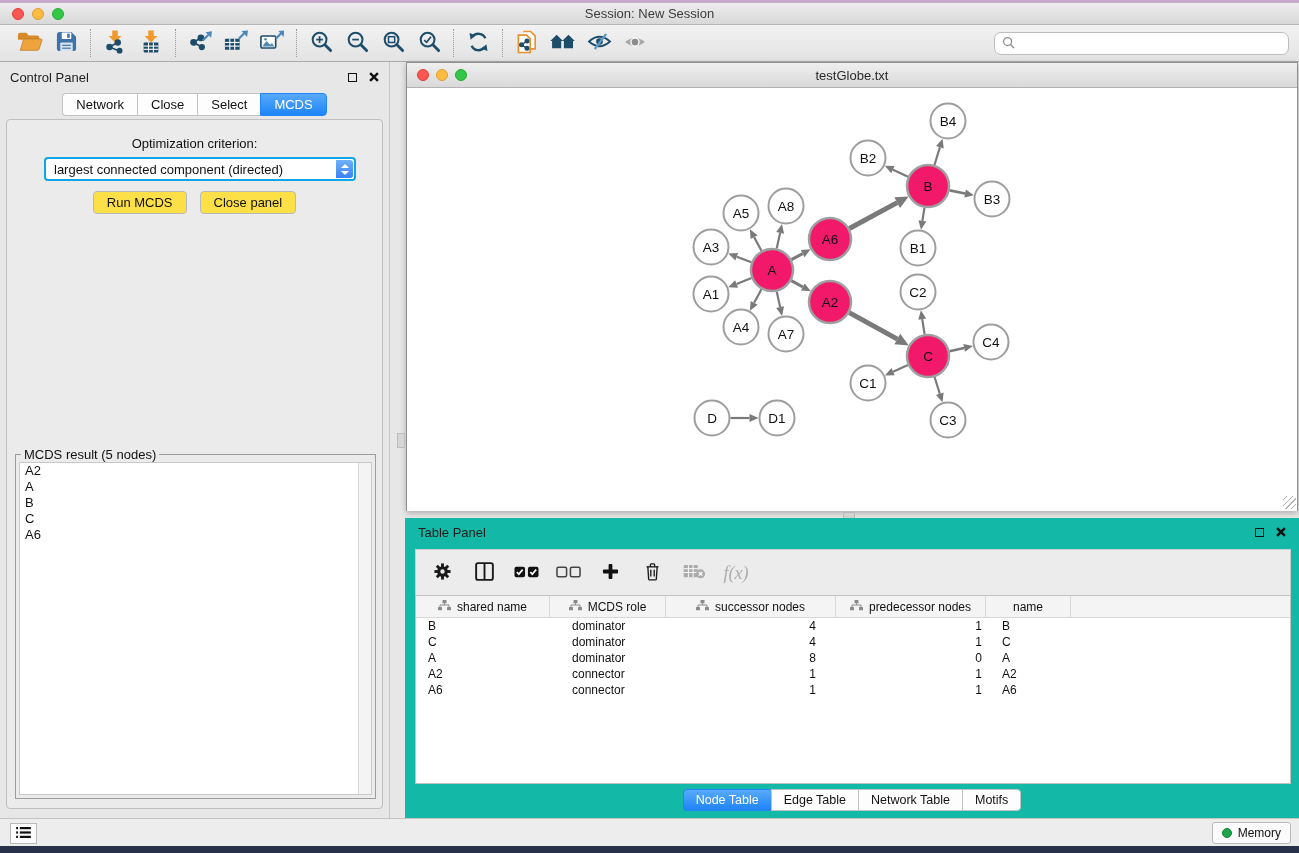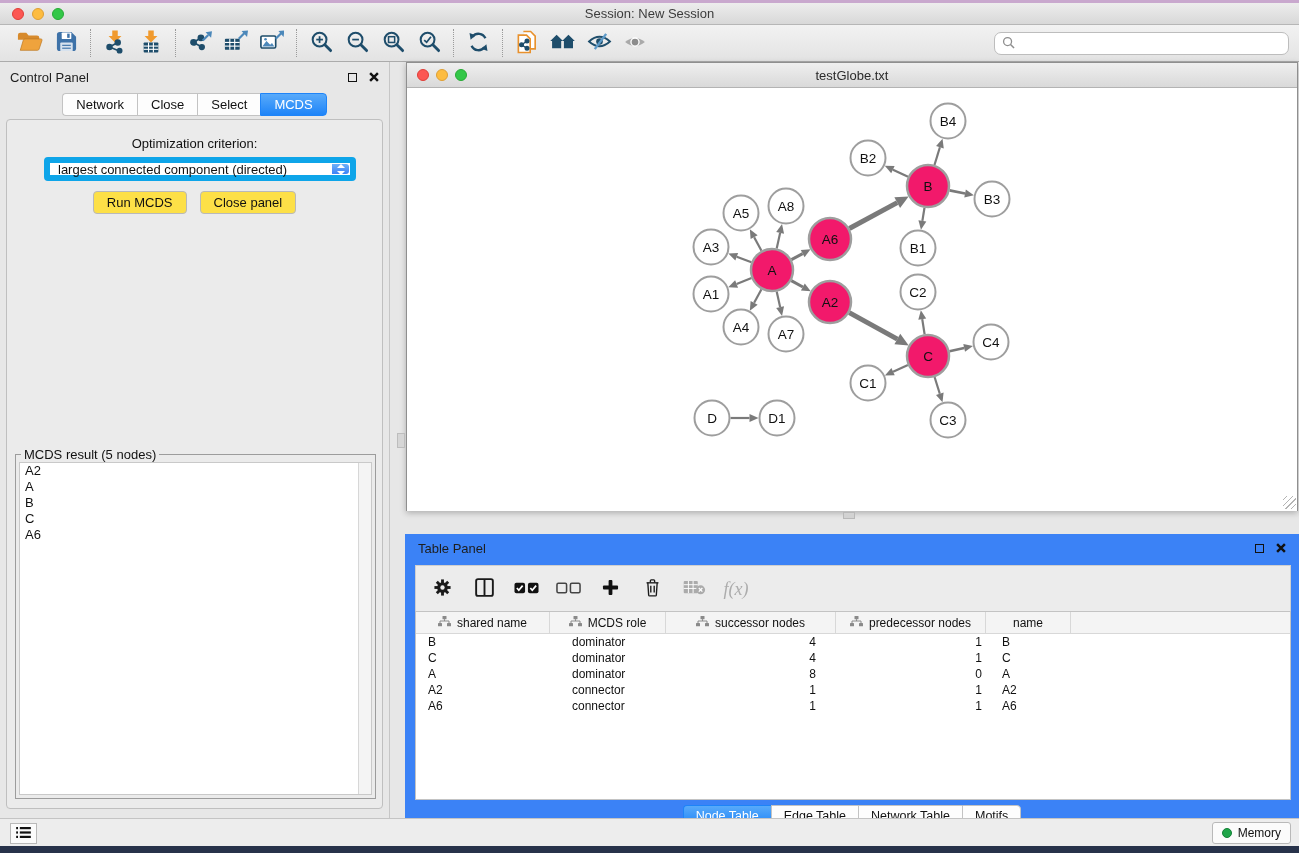--- a/index.html
+++ b/index.html
@@ -44,21 +44,21 @@
   .cp-tabs { position:absolute; left:0; top:31px; width:100%; display:flex; justify-content:center; }
   .cp-tab { font-size:13px; padding:3px 13px; background:#FDFDFD; border:1px solid #C3C3C3;
     border-right:none; color:#111; }
   .cp-tab:first-child { border-radius:4px 0 0 4px; }
   .cp-tab:last-child { border-right:1px solid #C3C3C3; border-radius:0 4px 4px 0; }
   .cp-tab.active { background:linear-gradient(#58AAFA,#1E84F8); color:#fff; border-color:#1E84F8; }
   .cp-box { position:absolute; left:6px; top:57px; width:377px; height:690px;
     background:#EBEBEB; border:1px solid #BFBFBF; border-radius:4px; }
   .opt-label { position:absolute; top:16px; width:100%; text-align:center; font-size:13px; color:#111; }
   .cp-select { position:absolute; left:37px; top:37px; width:312px; height:24px;
-    background:#fff; border:6px solid #0ea5e9; border-radius:4px;
+    background:#fff; border:2px solid #0ea5e9; border-radius:4px;
     display:flex; align-items:center; font-size:13px; color:#111; padding-left:8px; }
   .cp-select .stepper { position:absolute; right:1px; top:1px; bottom:1px; width:17px;
     background:linear-gradient(#6FB1F8,#3C82F7); border-radius:0 3px 3px 0;
     display:flex; flex-direction:column; align-items:center; justify-content:center; gap:3px; }
   .tri-up { width:0; height:0; border-left:4px solid transparent; border-right:4px solid transparent; border-bottom:4px solid #fff; }
   .tri-down { width:0; height:0; border-left:4px solid transparent; border-right:4px solid transparent; border-top:4px solid #fff; }
   .cp-buttons { position:absolute; top:71px; width:100%; display:flex; justify-content:center; gap:13px; }
   .btn { font-size:13px; color:#111; background:#fde047; border:1px solid #B9B9B9;
     border-radius:4px; padding:3px 13px; }
   .groupbox { position:absolute; left:8px; top:334px; width:361px; height:345px;
@@ -81,39 +81,39 @@
   .net-lights { position:absolute; left:10px; top:6px; display:flex; gap:7px; }
   .net-canvas { position:absolute; left:0; top:25px; width:890px; height:423px; background:#fff; }
   .resize-grip { position:absolute; right:1px; bottom:1px; width:13px; height:13px;
     background:repeating-linear-gradient(315deg, transparent 0 3px, #B4B4B4 3px 4px); }
   .split-handle-h { position:absolute; left:843px; top:512px; width:12px; height:7px;
     background:#D2D2D2; border:1px solid #B8B8B8; }
   .split-handle-v { position:absolute; left:397px; top:433px; width:8px; height:15px;
     background:#D6D6D6; border:1px solid #BDBDBD; }
 
   
-  .table-panel { position:absolute; left:405px; top:534px; width:894px; height:300px; background:#3b82f6; }
+  .table-panel { position:absolute; left:405px; top:518px; width:894px; height:300px; background:#14b8a6; }
   .tp-head { position:absolute; left:0; top:0; width:100%; height:28px; display:flex; align-items:center; padding:0 13px; }
   .tp-head .ptitle { font-size:13px; color:#1E1E1E; }
   .tp-head .spacer { flex:1; }
   .tp-toolbar { position:absolute; left:10px; top:31px; right:8px; height:48px;
     background:#ECECEC; border:1px solid #CFCFCF; display:flex; align-items:center; padding-left:12px; gap:14px; }
   .tp-tool { width:28px; height:30px; display:flex; align-items:center; justify-content:center; background:none; border:none; }
   .fx { font-family:"Liberation Serif", serif; font-style:italic; font-size:18px; color:#ACACAC; }
   .tp-table { position:absolute; left:10px; top:77px; right:8px; height:189px;
     background:#fff; border:1px solid #C3C3C3; overflow:hidden; }
   .thead { display:flex; height:22px; background:#F4F4F4; border-bottom:1px solid #D8D8D8; }
   .th { display:flex; align-items:center; justify-content:center; gap:6px; font-size:12px;
     color:#111; border-right:1px solid #D8D8D8; }
   .tr { display:flex; height:16px; align-items:center; }
   .td { font-size:12px; color:#111; line-height:16px; }
   .tp-tabs { position:absolute; left:0; top:271px; width:100%; display:flex; justify-content:center; }
   .tp-tab { font-size:12.5px; padding:3px 12px; background:#FDFDFD; border:1px solid #C3C3C3;
     border-right:none; color:#111; }
-  .tp-tab:first-child { border-radius:4px 0 0 4px;text-decoration:underline; }
+  .tp-tab:first-child { border-radius:4px 0 0 4px; }
   .tp-tab:last-child { border-right:1px solid #C3C3C3; border-radius:0 4px 4px 0; }
   .tp-tab.active { background:linear-gradient(#58AAFA,#1E84F8); color:#fff; border-color:#1E84F8; }
 
   
   .statusbar { position:absolute; left:0; top:818px; width:100%; height:28px;
     background:#EDEDED; border-top:1px solid #C4C4C4; }
   .status-btn { position:absolute; left:10px; top:4px; width:27px; height:21px;
     background:#FBFBFB; border:1px solid #B9B9B9; display:flex; align-items:center; justify-content:center; }
   .memory-btn { position:absolute; right:8px; top:3px; height:22px;
     background:#FBFBFB; border:1px solid #B9B9B9; border-radius:3px;

